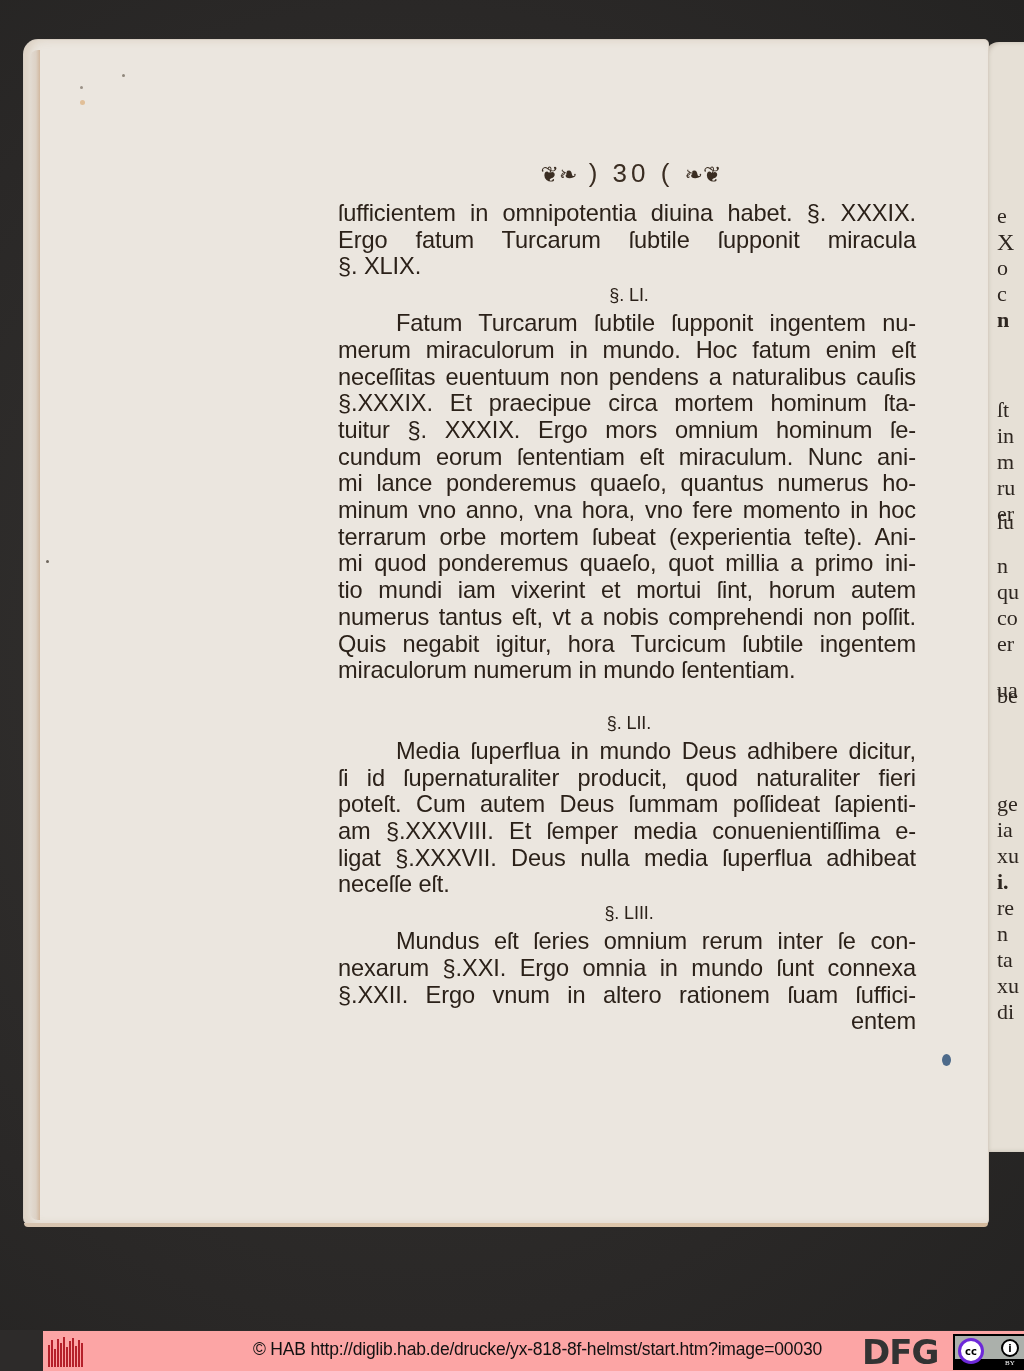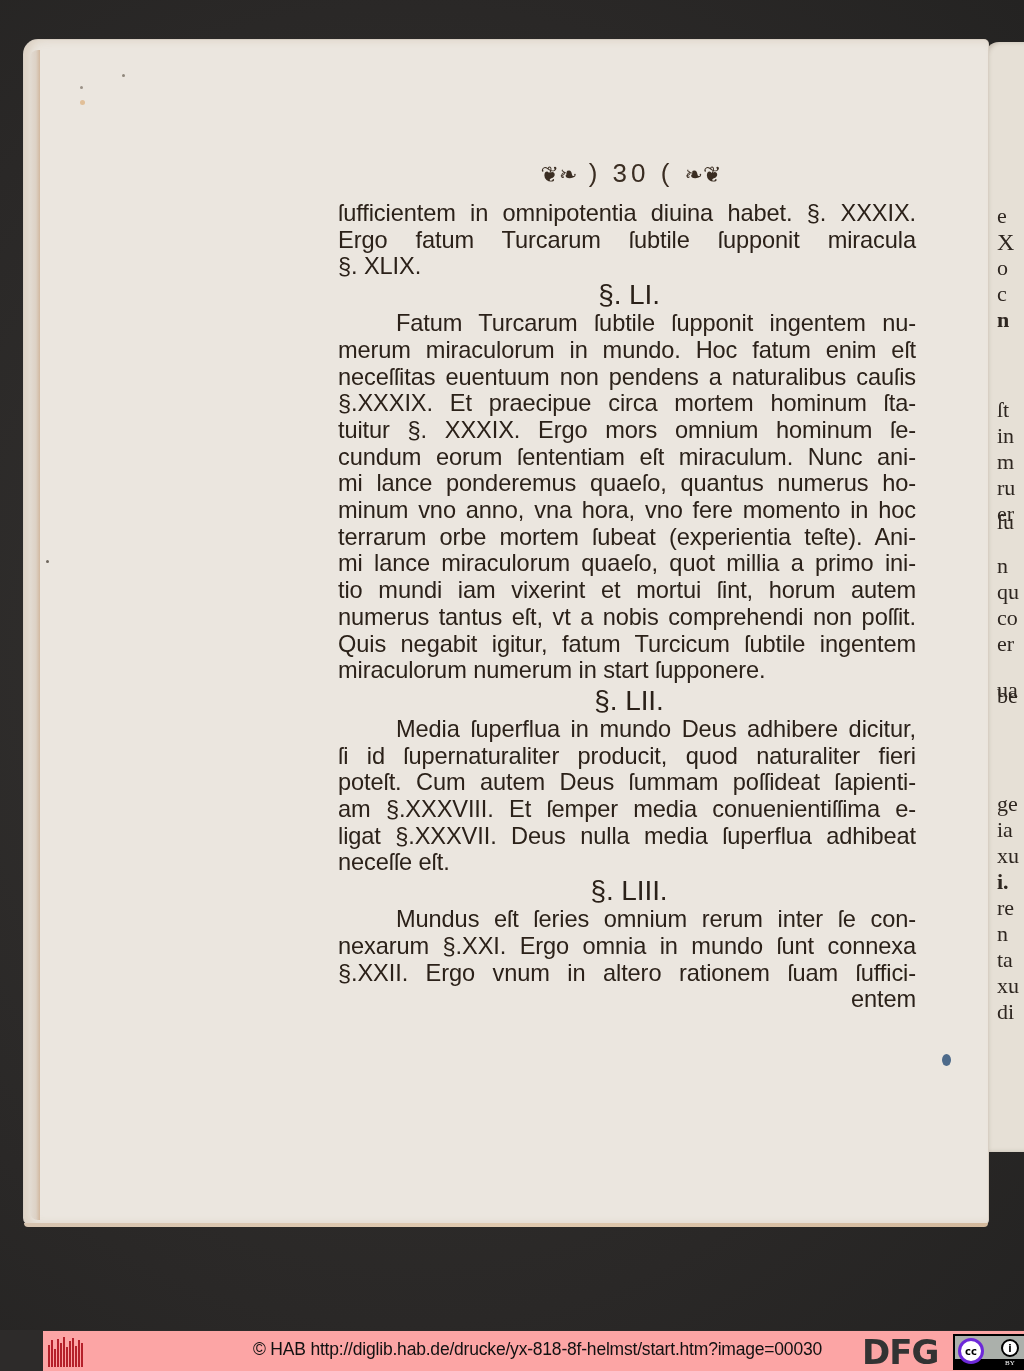--- a/index.html
+++ b/index.html
@@ -53,21 +53,21 @@
     .header-line {
       text-align: center; font-size: 26px; line-height: 50px; color: #3a2d22;
       letter-spacing: 4px; margin-left: 8px;
     }
     .header-line .orn { font-size: 22px; letter-spacing: 0; }
     .line { display: block; white-space: nowrap; text-align: justify; text-align-last: justify; }
     .line.last { text-align-last: left; }
     .line.indent { padding-left: 58px; }
     .line.right { text-align: right; text-align-last: right; }
     .sec {
-      display: block; text-align: center; font-size: 28px; line-height: 30px;
+      display: block; text-align: center; font-size: 18px; line-height: 30px;
       margin-left: 4px;
     }
     
     .footer {
       position: absolute; left: 0; top: 1331px; width: 1024px; height: 40px;
       background: #fca5a5;
       display: flex; align-items: center; margin-left: 43px;
     }
     .hab-logo {
       position: absolute; left: 5px; top: 6px; width: 42px; height: 30px;
@@ -175,28 +175,28 @@
     <span class="sec">§. LI.</span>
     <span class="line indent">Fatum Turcarum ſubtile ſupponit ingentem nu-</span>
     <span class="line">merum miraculorum in mundo. Hoc fatum enim eſt</span>
     <span class="line">neceſſitas euentuum non pendens a naturalibus cauſis</span>
     <span class="line">§.XXXIX. Et praecipue circa mortem hominum ſta-</span>
     <span class="line">tuitur §. XXXIX. Ergo mors omnium hominum ſe-</span>
     <span class="line">cundum eorum ſententiam eſt miraculum. Nunc ani-</span>
     <span class="line">mi lance ponderemus quaeſo, quantus numerus ho-</span>
     <span class="line">minum vno anno, vna hora, vno fere momento in hoc</span>
     <span class="line">terrarum orbe mortem ſubeat (experientia teſte). Ani-</span>
-    <span class="line">mi lance miraculorum quaeſo, quot millia a primo ini-</span>
+    <span class="line">mi quod ponderemus quaeſo, quot millia a primo ini-</span>
     <span class="line">tio mundi iam vixerint et mortui ſint, horum autem</span>
     <span class="line">numerus tantus eſt, vt a nobis comprehendi non poſſit.</span>
-    <span class="line">Quis negabit igitur, fatum Turcicum ſubtile ingentem</span>
-    <span class="line last">miraculorum numerum in start ſupponere.</span>
-  </div>
-
-  <div style="margin-top:2px">
+    <span class="line">Quis negabit igitur, hora Turcicum ſubtile ingentem</span>
+    <span class="line last">miraculorum numerum in mundo ſententiam.</span>
+  </div>
+
+  <div style="margin-top:24px">
     <span class="sec">§. LII.</span>
     <span class="line indent">Media ſuperflua in mundo Deus adhibere dicitur,</span>
     <span class="line">ſi id ſupernaturaliter producit, quod naturaliter fieri</span>
     <span class="line">poteſt. Cum autem Deus ſummam poſſideat ſapienti-</span>
     <span class="line">am §.XXXVIII. Et ſemper media conuenientiſſima e-</span>
     <span class="line">ligat §.XXXVII. Deus nulla media ſuperflua adhibeat</span>
     <span class="line last">neceſſe eſt.</span>
   </div>
 
   <div>

